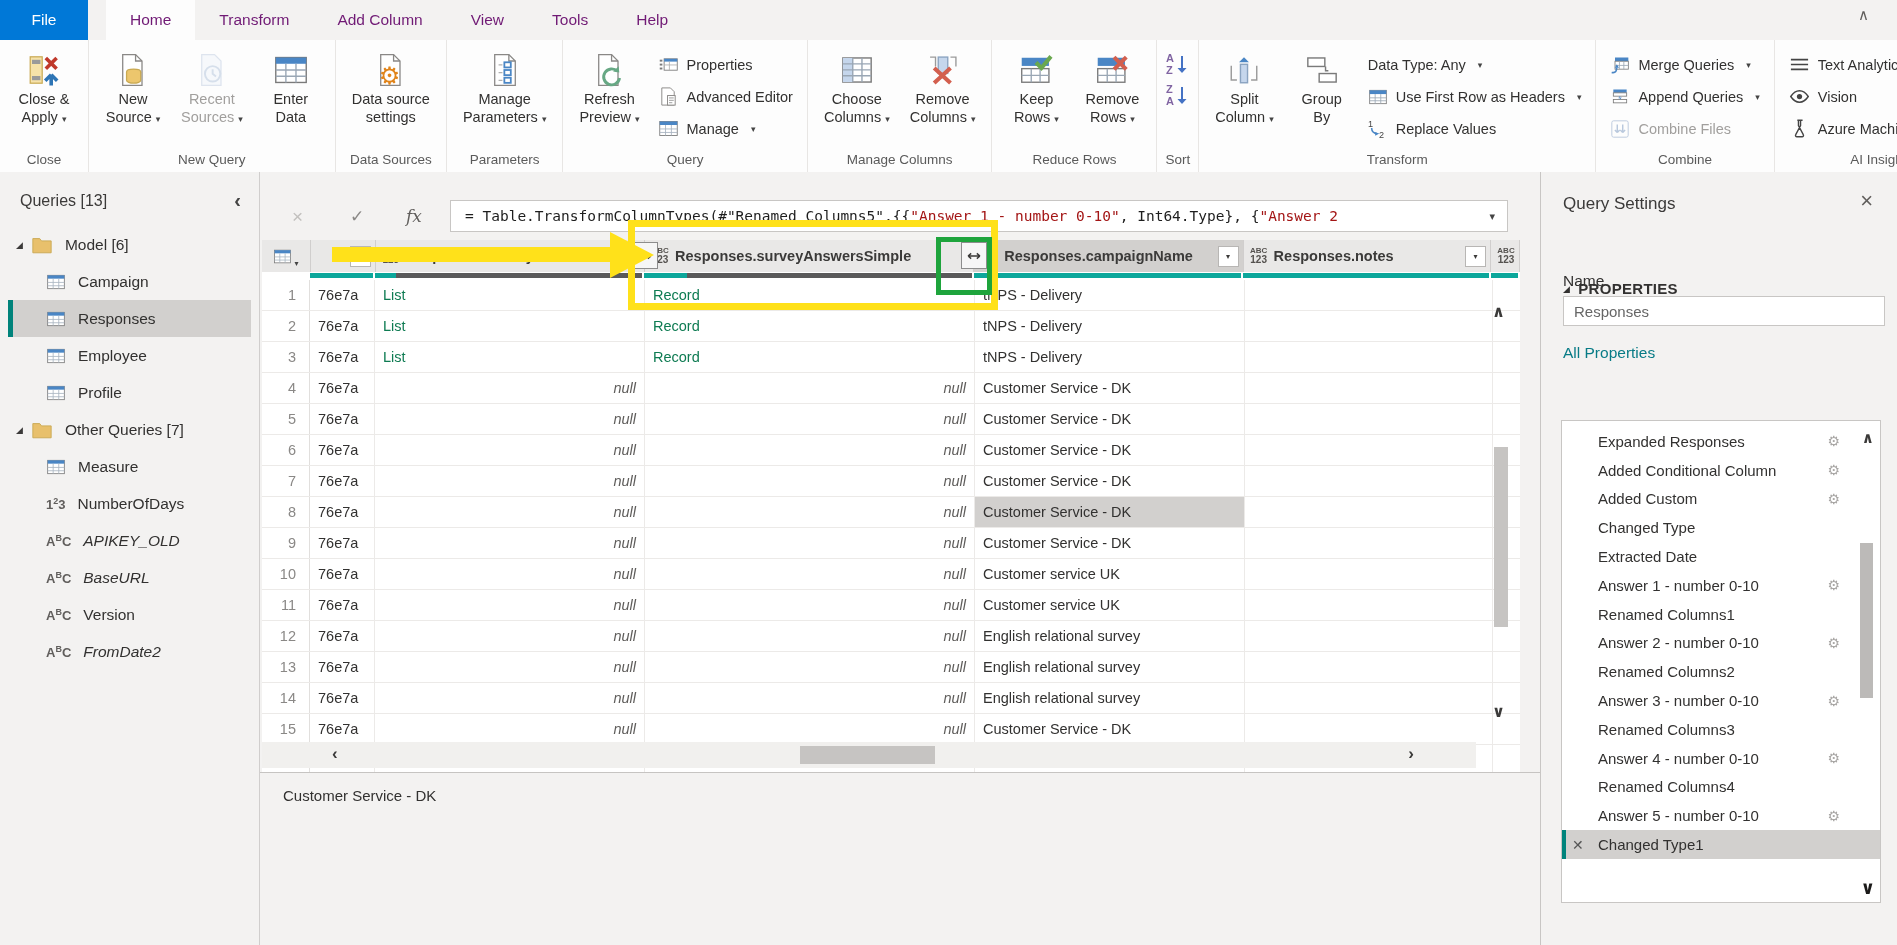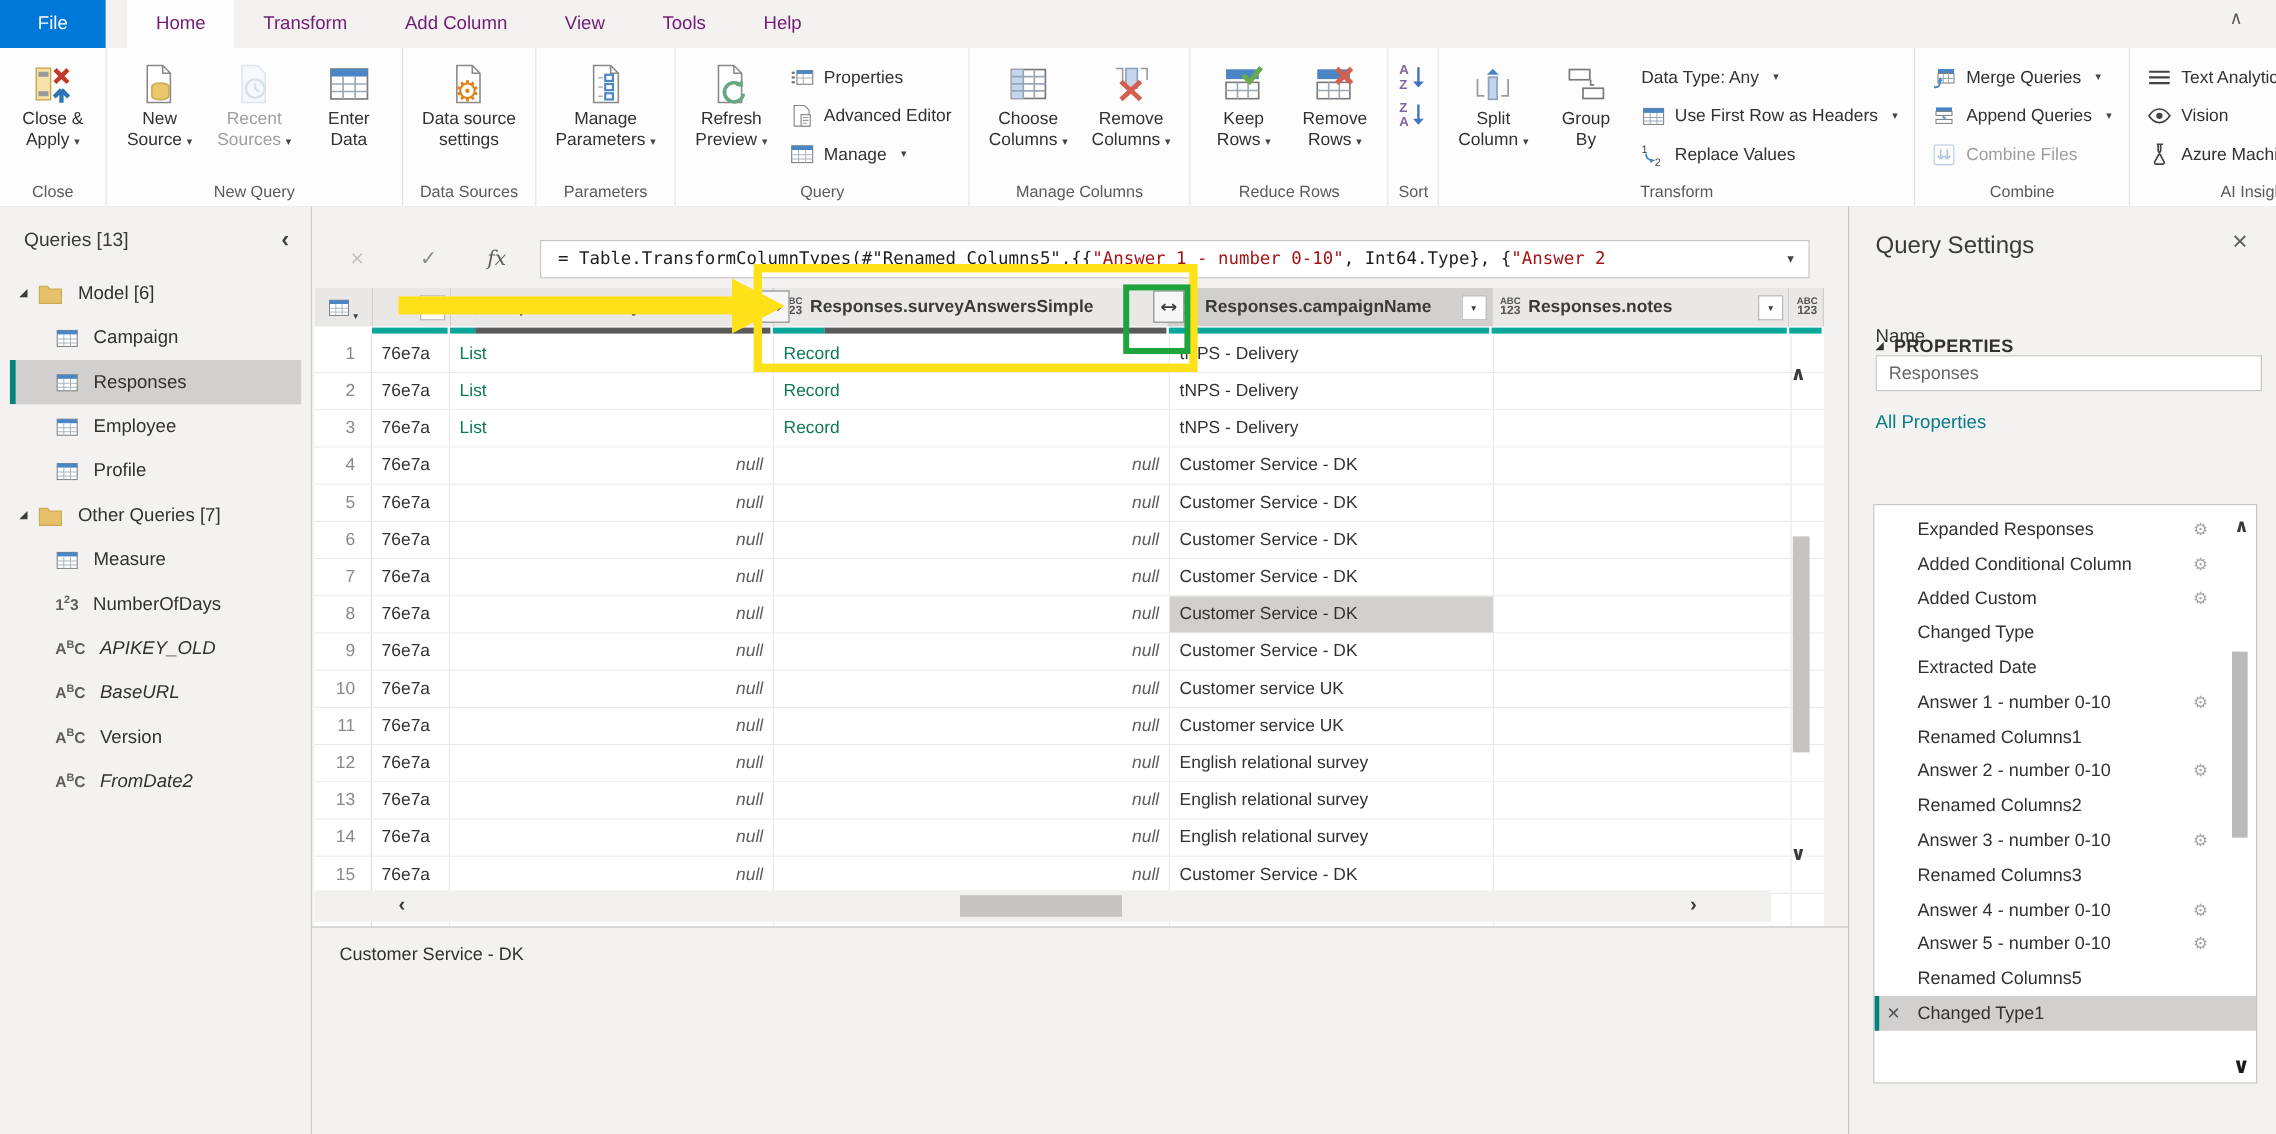--- a/index.html
+++ b/index.html
@@ -87,21 +87,21 @@
   .vs-down{position:absolute;top:422px;left:4px;font-size:16px;font-weight:bold;color:#3b3a39;}
   #hscroll{position:absolute;left:0;right:44px;bottom:4px;height:26px;background:#f1f0ee;z-index:7;}
   .hs-left{position:absolute;left:70px;top:2px;font-size:17px;font-weight:bold;color:#3b3a39;}
   .hs-right{position:absolute;right:62px;top:2px;font-size:17px;font-weight:bold;color:#3b3a39;}
   .hs-thumb{position:absolute;left:538px;top:4px;width:135px;height:18px;background:#c6c4c2;}
   
   #preview-pane{position:absolute;left:0;top:600px;width:1280px;height:173px;background:#f3f2f1;border-top:1px solid #c6c4c2;box-sizing:border-box;}
   #preview-pane span{position:absolute;left:23px;top:14px;font-size:15px;color:#323130;}
   
   #rightpanel{position:absolute;left:1540px;top:172px;width:357px;height:773px;background:#f3f2f1;border-left:1px solid #c8c6c4;box-sizing:border-box;}
-  .qs-title{position:absolute;left:22px;top:22px;font-size:20px;color:#3b3a39;}
+  .qs-title{position:absolute;left:22px;top:22px;font-size:17px;color:#3b3a39;}
   .qs-close{position:absolute;right:24px;top:16px;font-size:22px;color:#605e5c;}
   .qs-h{position:absolute;left:22px;font-size:15px;font-weight:bold;color:#323130;letter-spacing:.3px;margin-top:44px;}
   .qs-h .tri{font-size:9px;margin-right:8px;vertical-align:2px;}
   #qs-name-label{position:absolute;left:22px;top:100px;font-size:15.5px;color:#323130;}
   #qs-name-input{position:absolute;left:22px;top:124px;width:322px;height:30px;border:1px solid #c8c6c4;box-sizing:border-box;font-size:15px;color:#666;padding:0 10px;font-family:inherit;background:#fff;}
   #qs-allprops{position:absolute;left:22px;top:172px;font-size:15.5px;color:var(--linkteal);}
   #steps-box{position:absolute;left:20px;right:16px;top:248px;bottom:42px;border:1px solid #c8c6c4;background:#fff;overflow:hidden;}
   .step{position:relative;height:28.8px;display:flex;align-items:center;font-size:15px;color:#323130;padding-left:36px;}
   .step .gear{position:absolute;right:40px;font-size:14px;color:#a8a6a4;}
   .step.sel{background:var(--sel);box-shadow:inset 4px 0 0 var(--teal);}
@@ -916,25 +916,25 @@
           <span class="gear">⚙</span>
         </div>
         <div class="step">
           <span>Renamed Columns3</span>
         </div>
         <div class="step">
           <span>Answer 4 - number 0-10</span>
           <span class="gear">⚙</span>
         </div>
         <div class="step">
+          <span>Renamed Columns4</span>
+        </div>
+        <div class="step">
           <span>Answer 5 - number 0-10</span>
           <span class="gear">⚙</span>
-        </div>
-        <div class="step">
-          <span>Renamed Columns5</span>
         </div>
         <div class="step sel">
           <span class="del">✕</span>
           <span>Changed Type1</span>
         </div>
       </div>
     <span id="steps-scroll-up">∧</span>
     <div id="steps-scroll-thumb"></div>
   </div>
   <span id="steps-scroll-down" style="right:22px;bottom:46px;position:absolute">∨</span>

